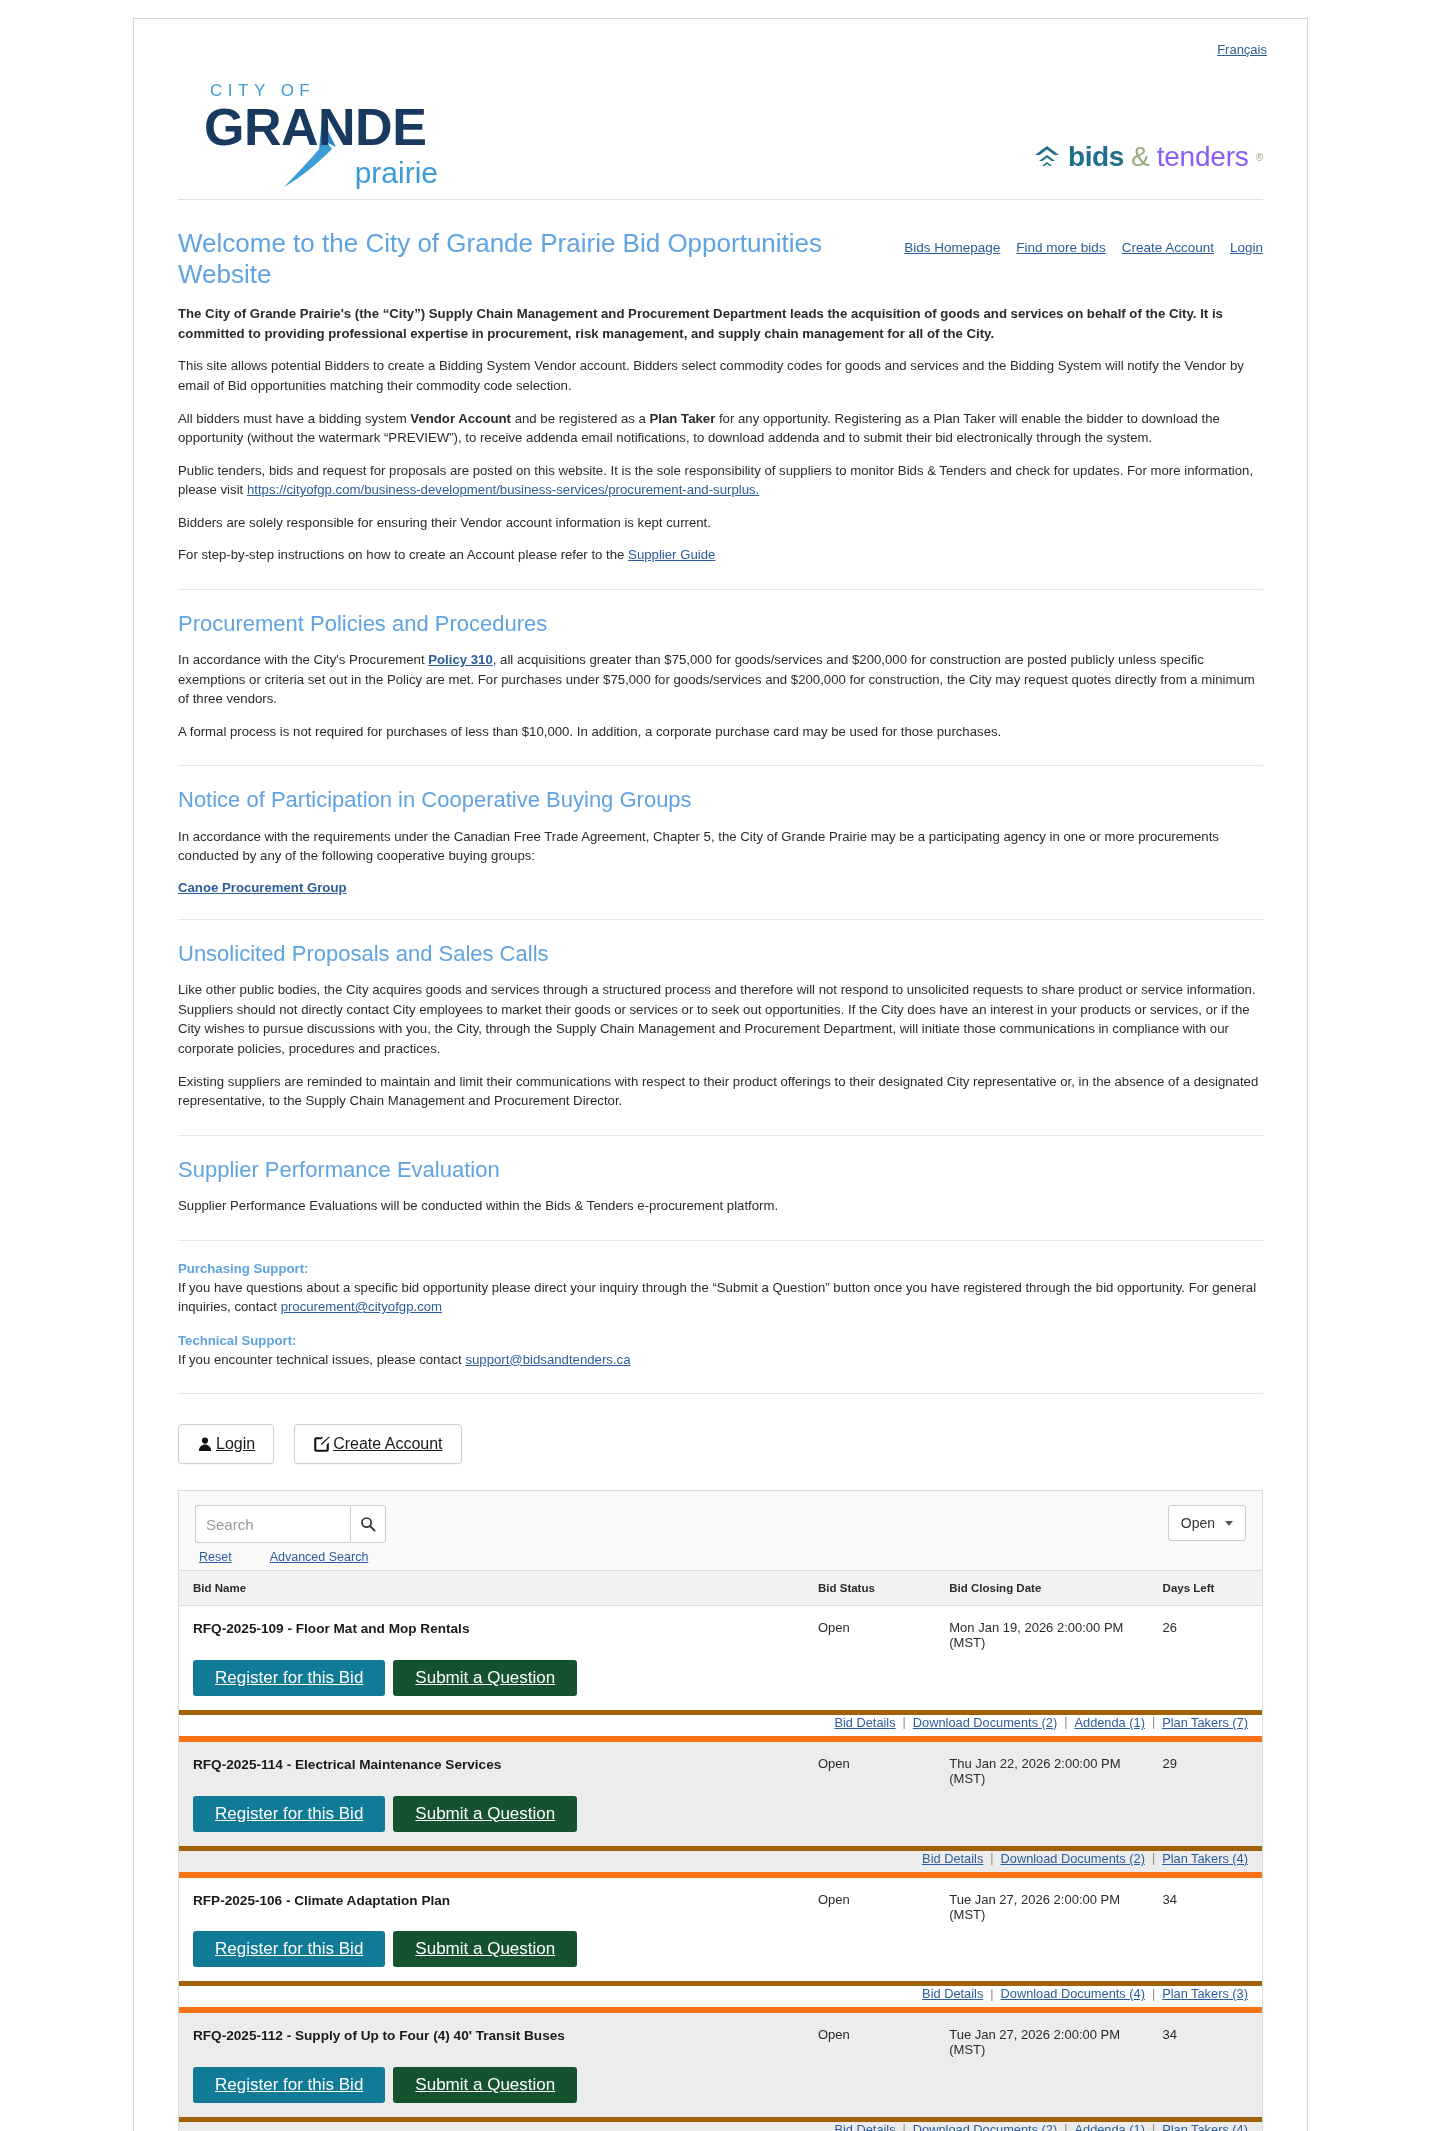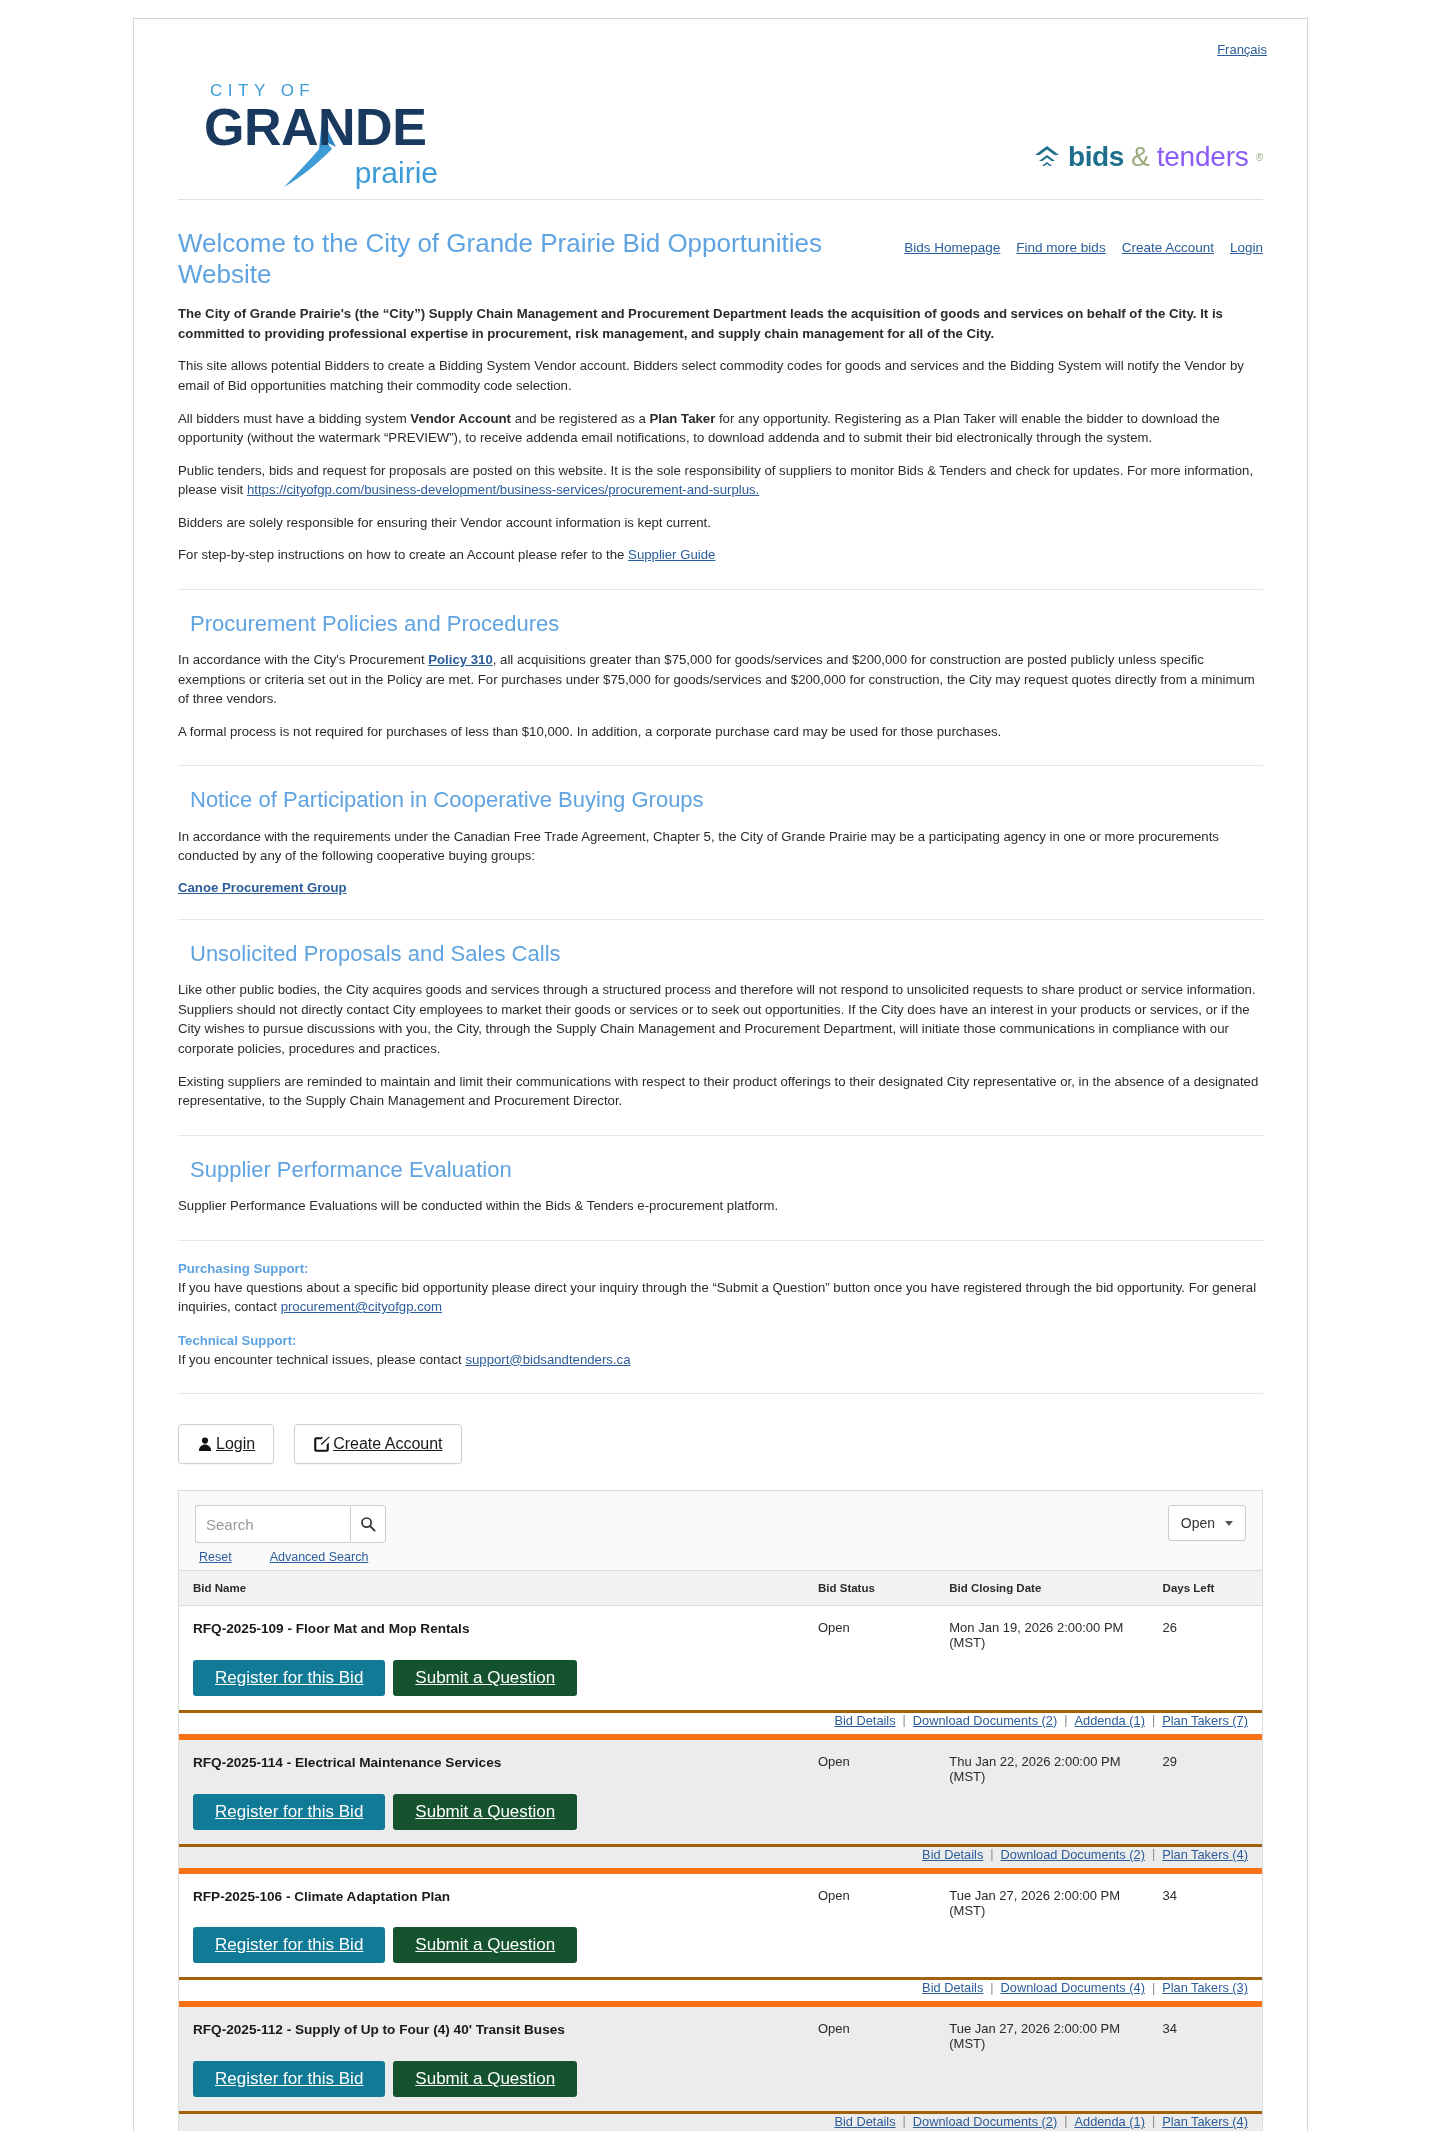--- a/index.html
+++ b/index.html
@@ -120,21 +120,21 @@
     margin: 13px 0 0 0;
     text-align: left;
   }
   p.lead { font-weight: 700; margin-top: 14px; }
   .inline-link { color: #2b5d9b; text-decoration: underline; cursor: pointer; }
   .inline-strong { font-weight: 700; }
   h2.section-title {
     font-size: 22px;
     font-weight: 400;
     color: #5fa3e0;
-    margin: 12px;
+    margin: 0;
     padding: 0;
     line-height: 1.25;
   }
   .sec-divider { border-top: 1px solid #e6e6e6; margin: 24px 0 20px 0; }
   .group-link {
     display: inline-block;
     margin-top: 14px;
     font-size: 13.2px;
     font-weight: 700;
     color: #2b5d9b;
@@ -245,21 +245,21 @@
     font-weight: 700;
     color: #2b2b2b;
     padding: 11px 10px;
     vertical-align: middle;
   }
   table.bids thead th.c-name { width: 575px; padding-left: 14px; }
   table.bids thead th.c-status { width: 120px; }
   table.bids thead th.c-close { width: 195px; }
   table.bids thead th.c-days { width: 100px; }
   .bid-row td {
-    border-bottom: 3px solid #a16207;
+    border-bottom: 5px solid #a16207;
     padding: 14px 10px 10px 10px;
     vertical-align: top;
     font-size: 13px;
     color: #2b2b2b;
   }
   .bid-row.alt td { background: #ececec; }
   .bid-row td.c-name { padding-left: 14px; }
   .bid-name {
     font-size: 13.6px;
     font-weight: 700;

